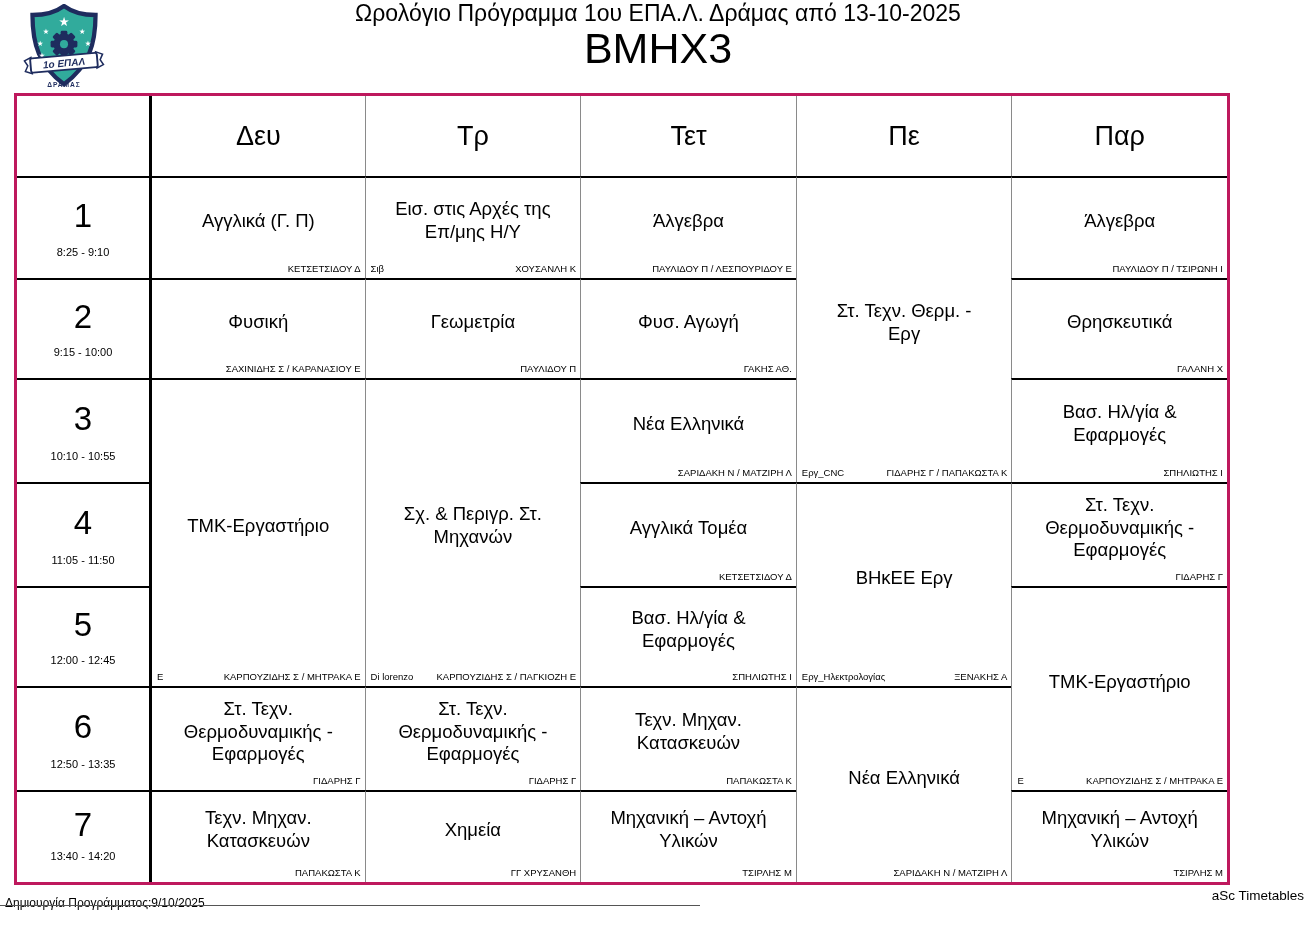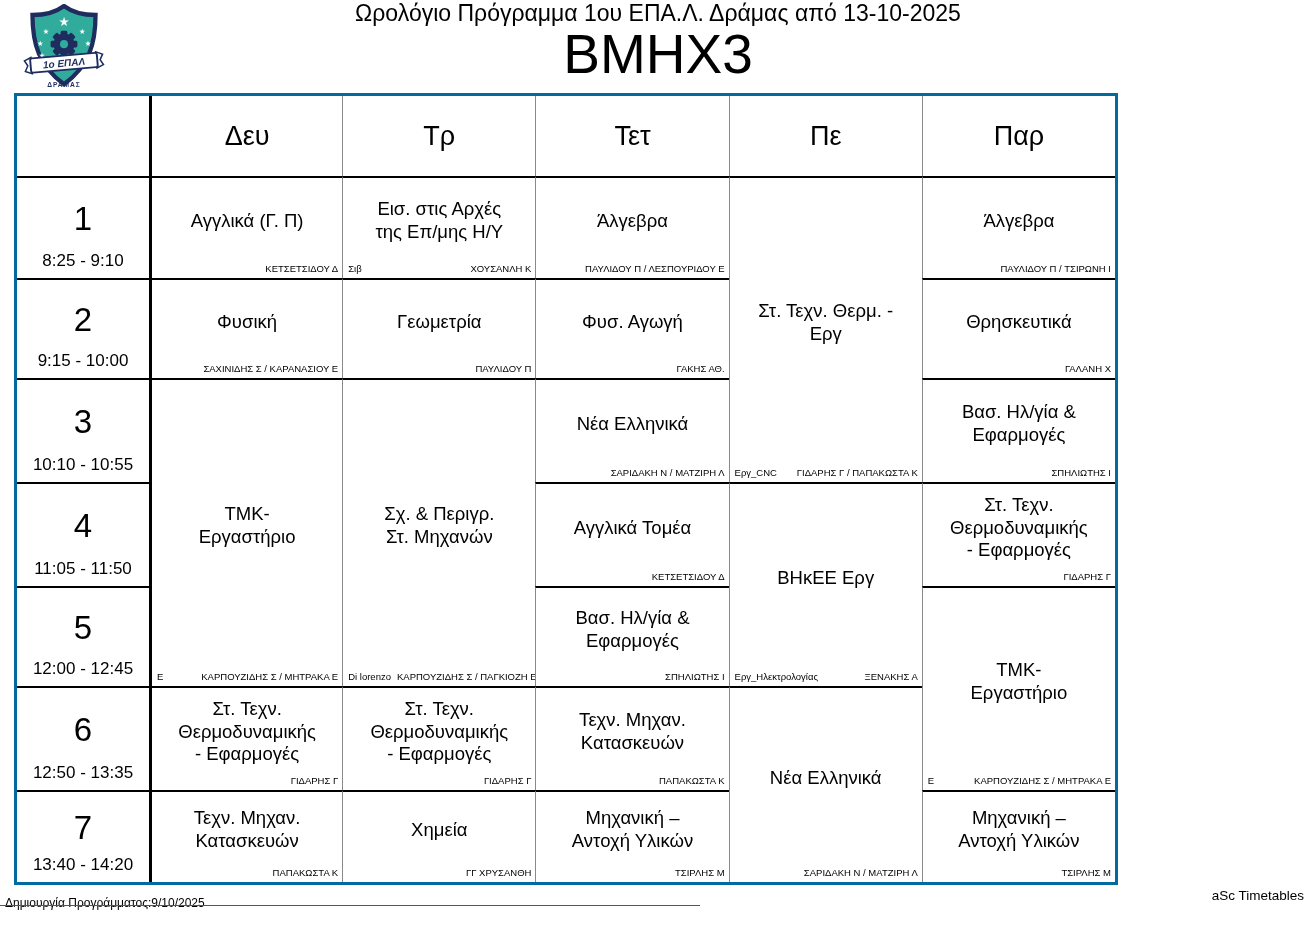--- a/index.html
+++ b/index.html
@@ -9,44 +9,44 @@
     color: #000;
     position: relative;
     overflow: hidden;
   }
 
   
   .page-header { position: relative; height: 93px; }
   .logo { position: absolute; left: 16px; top: 4px; width: 96px; height: 86px; }
   .titles { text-align: center; }
   .main-title { font-size: 23px; line-height: 1.15; }
-  .class-title { font-size: 55px; line-height: 1.0; margin-top: 1px; }
+  .class-title { font-size: 43px; line-height: 1.0; margin-top: 1px; }
   .school-sub { font-size: 12.5px; line-height: 1.0; margin-top: 1px; }
 
   
   .timetable {
     position: absolute;
     left: 14px; top: 93px;
-    width: 1104px;
+    width: 1216px;
     display: grid;
     grid-template-columns: 132px repeat(5, 1fr);
     grid-template-rows: 80px 102px 100px 104px 104px 100px 104px 92px;
-    border: 3px solid #0369a1;
+    border: 3px solid #be185d;
     background: #fff;
   }
   .tcell { border-top: 2px solid #000; border-left: 1px solid #8a8a8a; overflow: hidden; }
   .row-head { border-top: none; }
   .col-first { border-left: none; }
   .col-day1 { border-left: 3px solid #000; }
 
   .dhead { display: flex; align-items: center; justify-content: center; font-size: 27px; }
 
   .pcell { display: flex; flex-direction: column; align-items: center; }
   .pnum { flex: 1; display: flex; align-items: center; justify-content: center; font-size: 33px; padding-top: 8px; }
-  .ptime { font-size: 17px; padding-bottom: 7px; }
+  .ptime { font-size: 11px; padding-bottom: 20px; }
 
   .lesson { display: flex; flex-direction: column; }
   .subj {
     flex: 1; display: flex; align-items: center; justify-content: center;
     text-align: center; font-size: 18.5px; line-height: 1.22; padding: 3px 28px;
   }
   .meta {
     display: flex; justify-content: space-between; align-items: center;
     font-size: 9.5px; line-height: 1.1; padding: 0 4px 3px 5px; min-height: 14px;
   }

